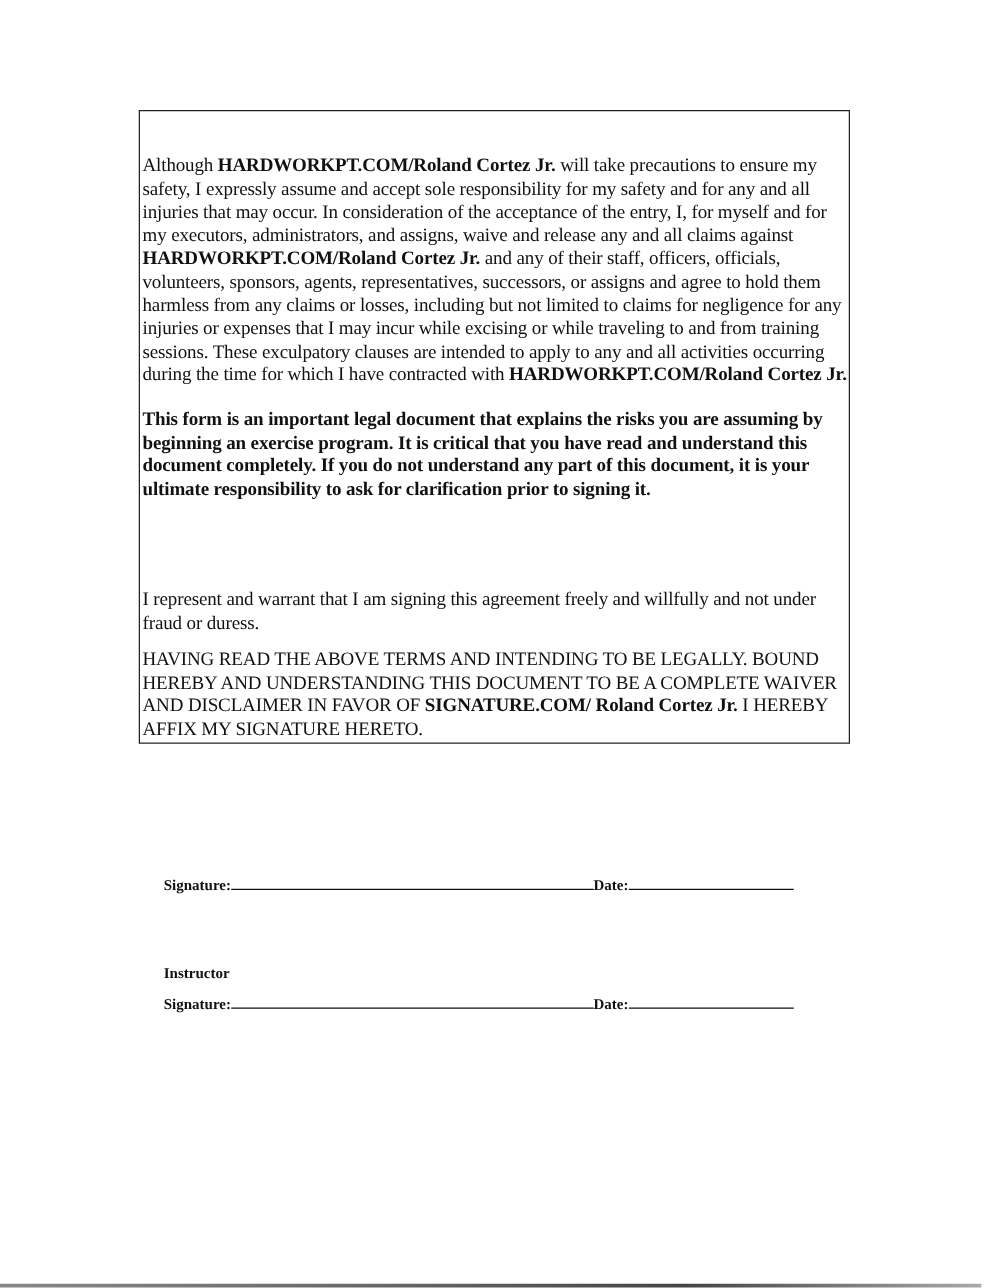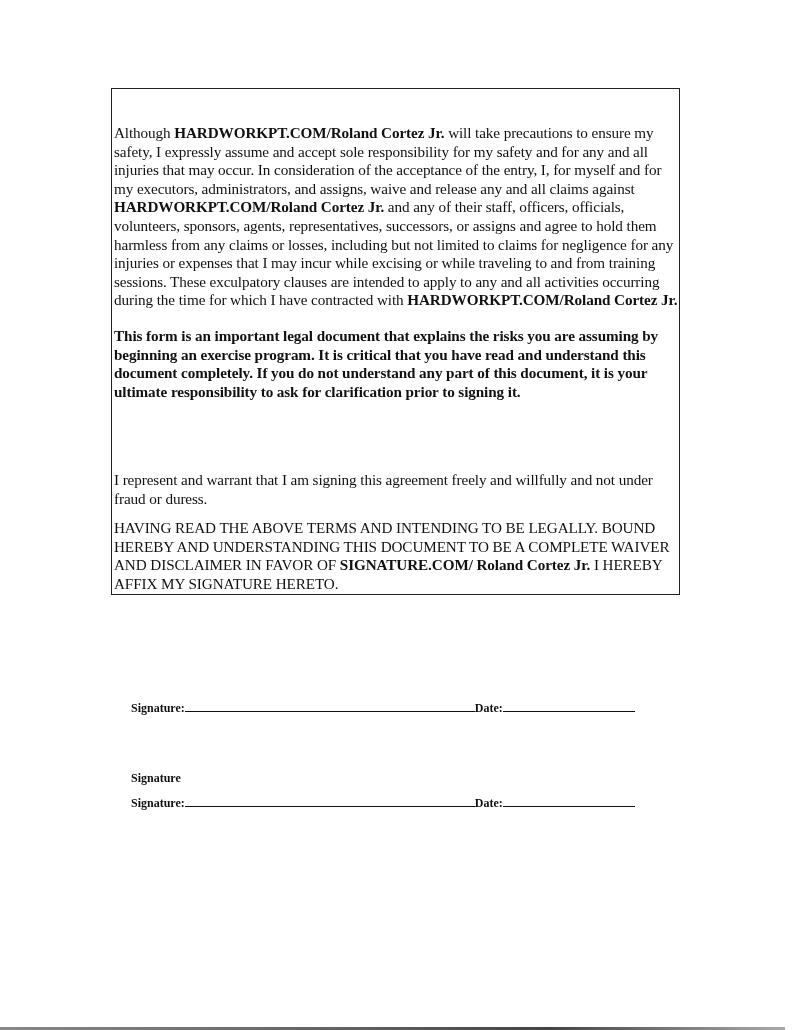--- a/index.html
+++ b/index.html
@@ -48,18 +48,18 @@
   <p class="para p3">I represent and warrant that I am signing this agreement freely and willfully and not under fraud or duress.</p>
   <p class="para p4">
     <span>HAVING READ THE ABOVE TERMS AND INTENDING TO BE LEGALLY. BOUND HEREBY AND UNDERSTANDING THIS DOCUMENT TO BE A COMPLETE WAIVER AND DISCLAIMER IN FAVOR OF </span><b>SIGNATURE.COM/ Roland Cortez Jr.</b><span> I HEREBY AFFIX MY SIGNATURE HERETO.</span>
   </p>
 </div>
 
 <div class="sig-row row1">
   <span>Signature:</span><span class="line line-sig"></span><span>Date:</span><span class="line line-date"></span>
 </div>
 
-<div class="sig-row row2-label">Signature</div>
+<div class="sig-row row2-label">Instructor</div>
 <div class="sig-row row2">
   <span>Signature:</span><span class="line line-sig"></span><span>Date:</span><span class="line line-date"></span>
 </div>
 
 <div class="bottom-edge"></div>
 
 </body></html>

